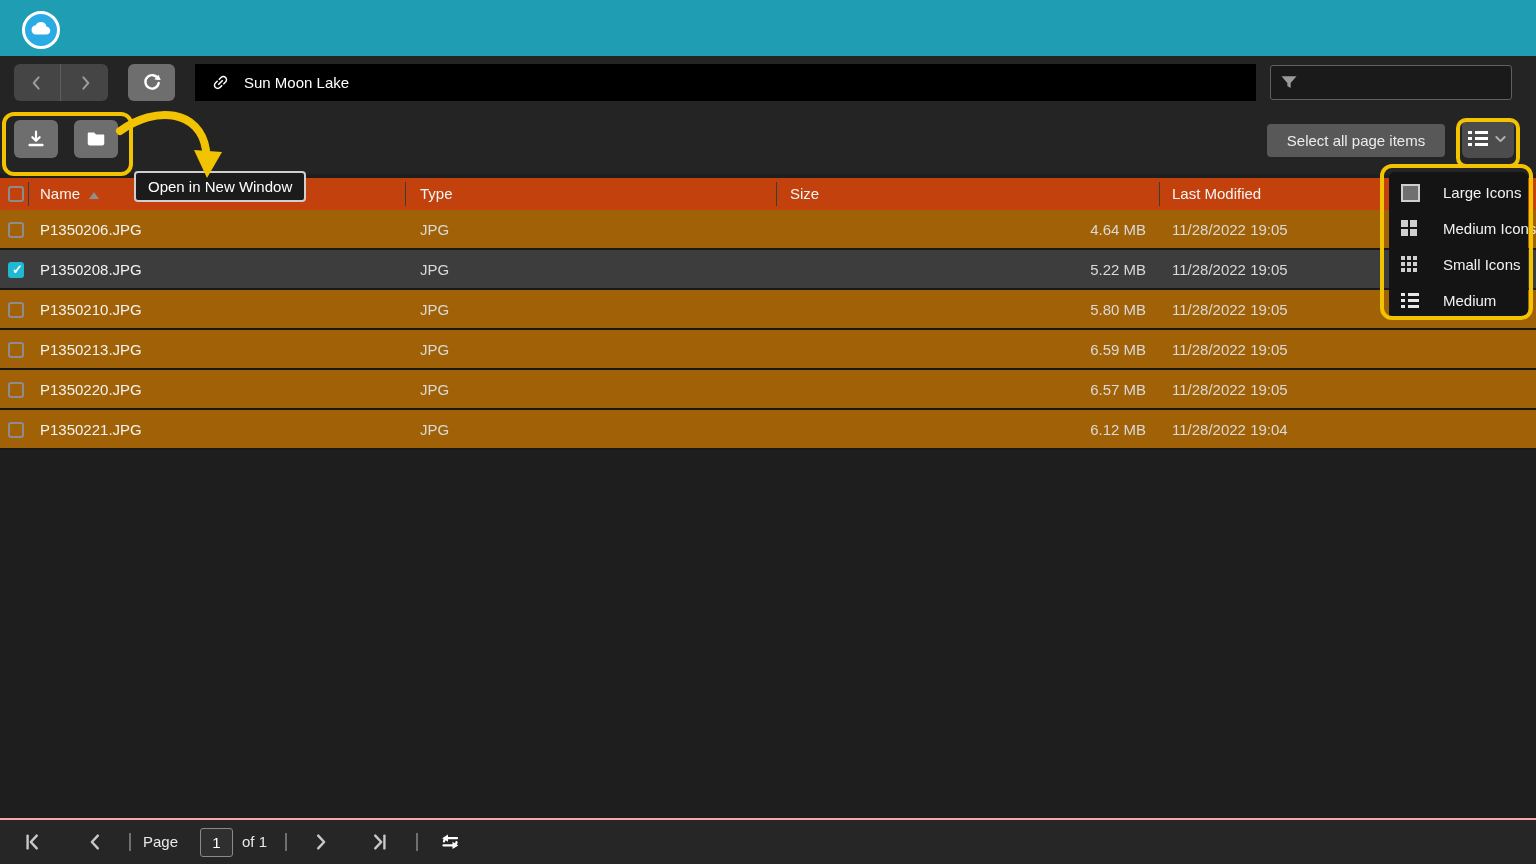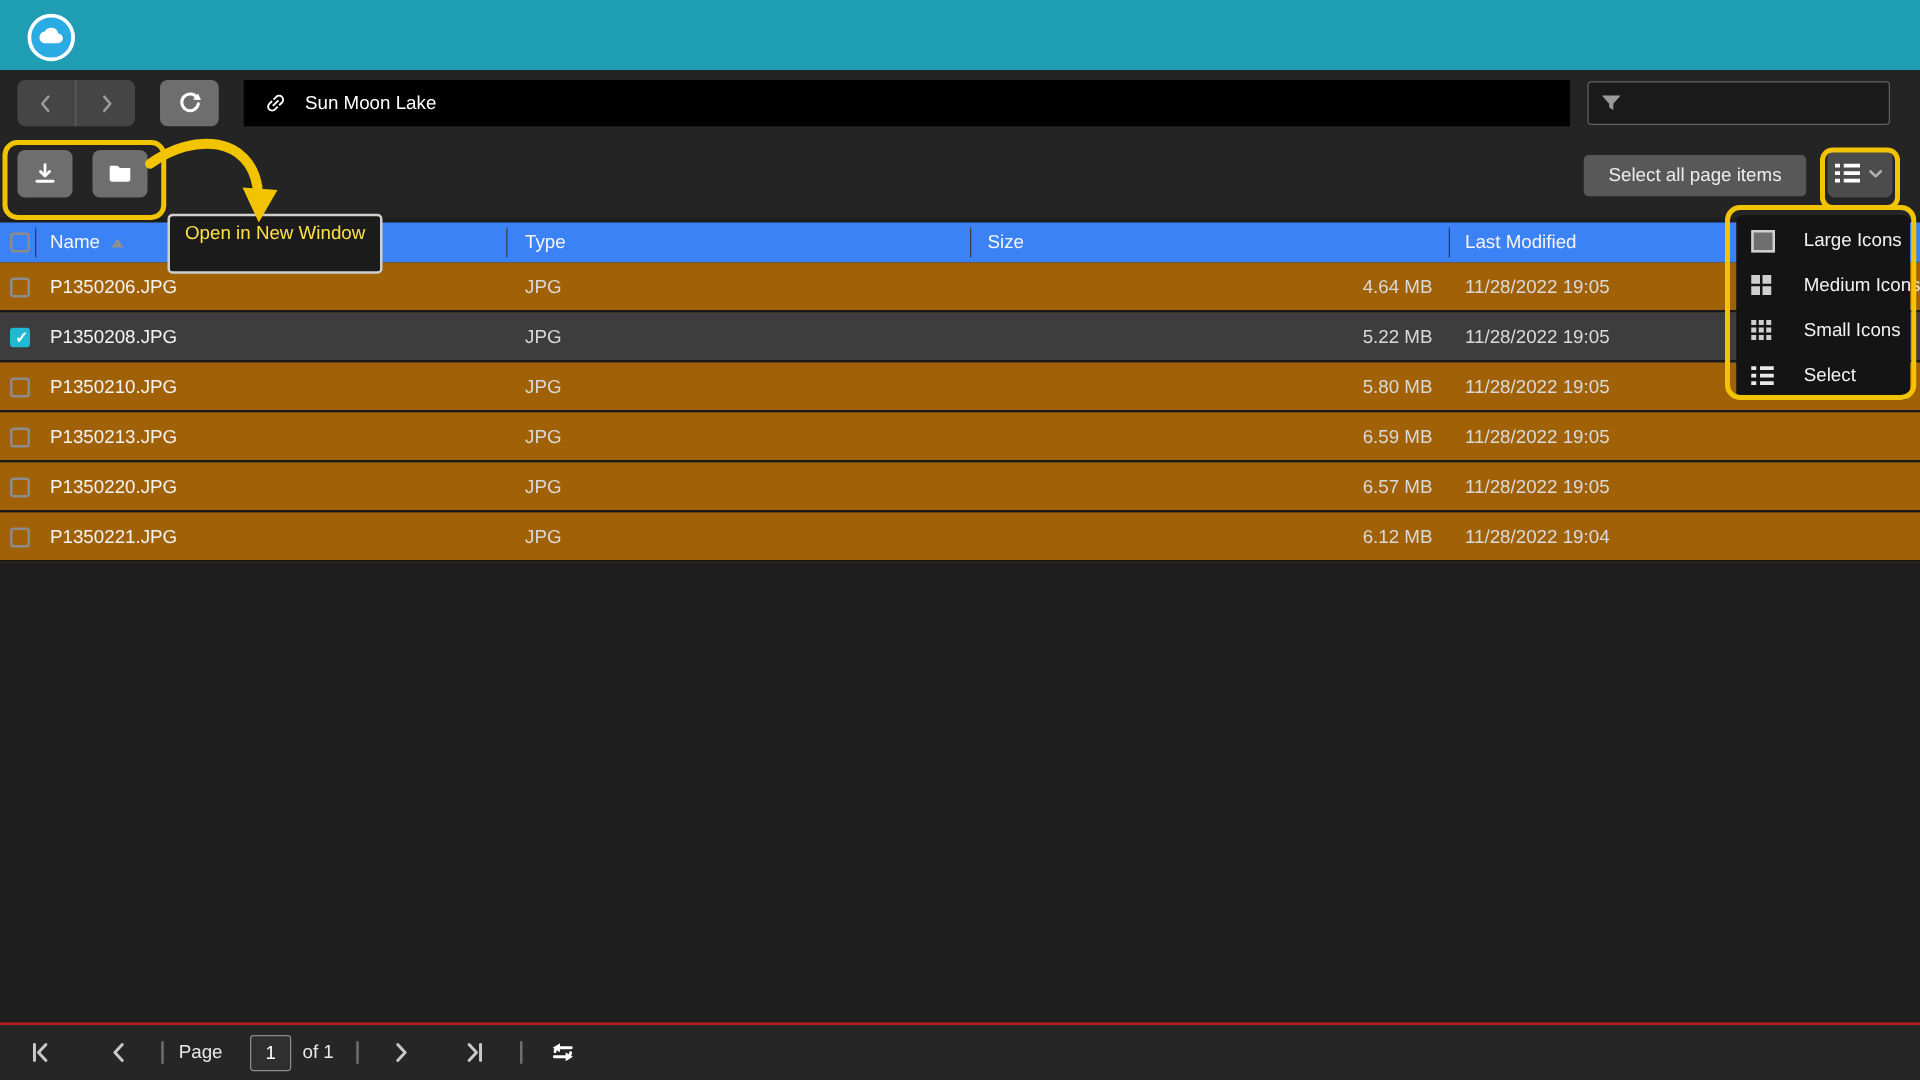--- a/index.html
+++ b/index.html
@@ -42,25 +42,25 @@
                   border-radius:6px; display:flex; align-items:center; justify-content:center; gap:5px; }
 
   
   .anno { position:absolute; border:4px solid var(--yellow); border-radius:12px; pointer-events:none; z-index:70; }
   .anno-buttons  { left:2px;   top:112px; width:131px; height:64px; }
   .anno-viewbtn  { left:1456px; top:118px; width:64px;  height:50px; border-radius:10px; }
   .anno-menu     { left:1380px; top:164px; width:153px; height:156px; }
   .anno-arrow { position:absolute; left:95px; top:88px; z-index:72; pointer-events:none; }
 
   
-  .tooltip { position:absolute; left:134px; top:171px; height:48px; padding:0 12px; background:#1b1b1b;
-             border:2px solid #cfcfcf; border-radius:4px; font-size:15px; color:#fde047; line-height:27px; z-index:50; white-space:nowrap; }
-
-  
-  .thead { position:absolute; left:0; top:178px; width:1536px; height:32px; background:#3b82f6; }
+  .tooltip { position:absolute; left:134px; top:171px; height:31px; padding:0 12px; background:#1b1b1b;
+             border:2px solid #cfcfcf; border-radius:4px; font-size:15px; color:#ffffff; line-height:27px; z-index:50; white-space:nowrap; }
+
+  
+  .thead { position:absolute; left:0; top:178px; width:1536px; height:32px; background:#c2410c; }
   .hsep { position:absolute; top:4px; width:1px; height:24px; background:#3c3c3c; }
   .hlabel { position:absolute; top:0; line-height:32px; font-size:15px; color:#f5f5f5; }
   .sort-up { display:inline-block; margin-left:9px; width:0; height:0;
              border-left:5.5px solid transparent; border-right:5.5px solid transparent; border-bottom:7px solid #8f8f8f; }
   .cbx { position:absolute; left:8px; width:16px; height:16px; border:2px solid #8c8c8c; border-radius:3px; background:transparent; }
   .thead .cbx { top:8px; }
 
   .tbody { position:absolute; left:0; top:210px; width:1536px; }
   .frow { position:relative; height:40px; background:#a16207; border-bottom:2px solid #191919; }
   .frow.selected { background:#3d3d3d; }
@@ -87,21 +87,21 @@
   .vmi.details::before { content:""; position:absolute; left:1px; top:3px; width:4px; height:3px; background:#e8e8e8;
                          box-shadow:0 6px #e8e8e8, 0 12px #e8e8e8; }
   .vmi.details::after { content:""; position:absolute; left:8px; top:3px; width:11px; height:3px; background:#e8e8e8;
                         box-shadow:0 6px #e8e8e8, 0 12px #e8e8e8; }
   .vmi.white-details::before { content:""; position:absolute; left:0; top:2px; width:4px; height:3px; background:#fff;
                          box-shadow:0 6px #fff, 0 12px #fff; }
   .vmi.white-details::after { content:""; position:absolute; left:7px; top:2px; width:13px; height:3px; background:#fff;
                         box-shadow:0 6px #fff, 0 12px #fff; }
 
   
-  .bottombar { position:absolute; left:0; top:818px; width:1536px; height:46px; background:#262626; border-top:2px solid #b91c1c; }
+  .bottombar { position:absolute; left:0; top:818px; width:1536px; height:46px; background:#262626; border-top:2px solid #fca5a5; }
   .pitem { position:absolute; top:10px; width:24px; height:24px; display:flex; align-items:center; justify-content:center; }
   .ptext { position:absolute; top:0; line-height:44px; font-size:15px; color:#e8e8e8; }
   .psep { position:absolute; top:13px; width:2px; height:18px; background:#6f6f6f; }
   .page-input { position:absolute; left:200px; top:8px; width:33px; height:29px; background:#2f2f2f; border:1px solid #8a8a8a;
                 border-radius:3px; color:#fff; font-size:15px; text-align:center; font-family:"Liberation Sans",sans-serif; }
 </style>
 </head>
 <body>
 
 <div class="app-header">
@@ -241,21 +241,21 @@
     <div class="vm-item">
     <span class="vmi medium"></span>
     <span class="vm-label">Medium Icons</span>
   </div>
     <div class="vm-item">
     <span class="vmi small"></span>
     <span class="vm-label">Small Icons</span>
   </div>
     <div class="vm-item">
     <span class="vmi details"></span>
-    <span class="vm-label">Select</span>
+    <span class="vm-label">Medium</span>
   </div>
   </div>
 
 <div class="anno anno-buttons"></div>
 <div class="anno anno-viewbtn"></div>
 <div class="anno anno-menu"></div>
 <svg class="anno-arrow" width="160" height="110" viewBox="0 0 160 110">
   <path d="M25 43 C61 17, 105 22, 111 62" fill="none" stroke="#f2c300" stroke-width="8" stroke-linecap="round"></path>
   <polygon points="99,62 127,64 112,90" fill="#f2c300"></polygon>
 </svg>

